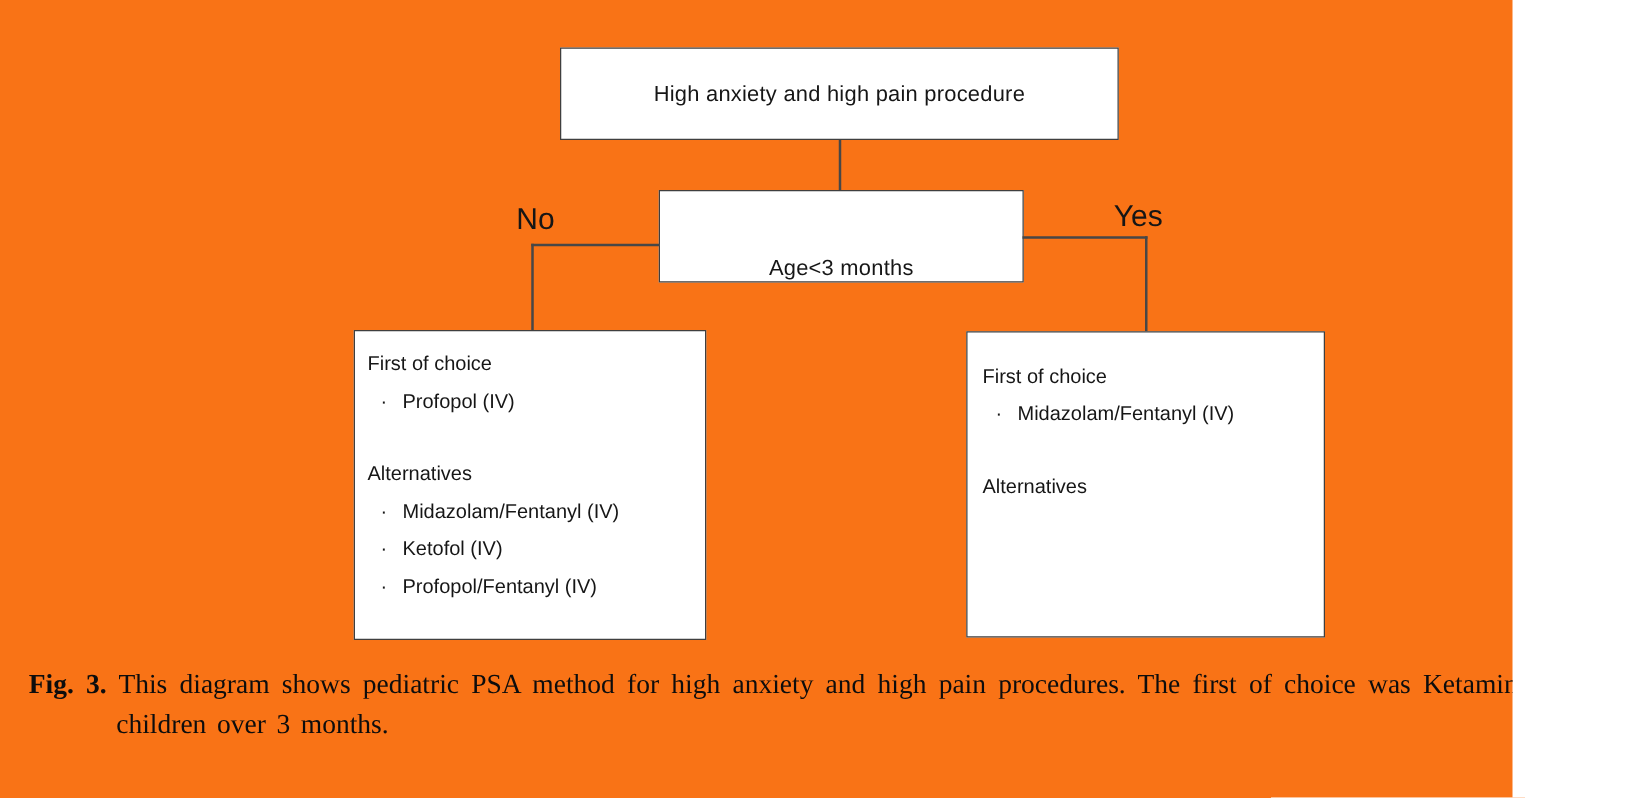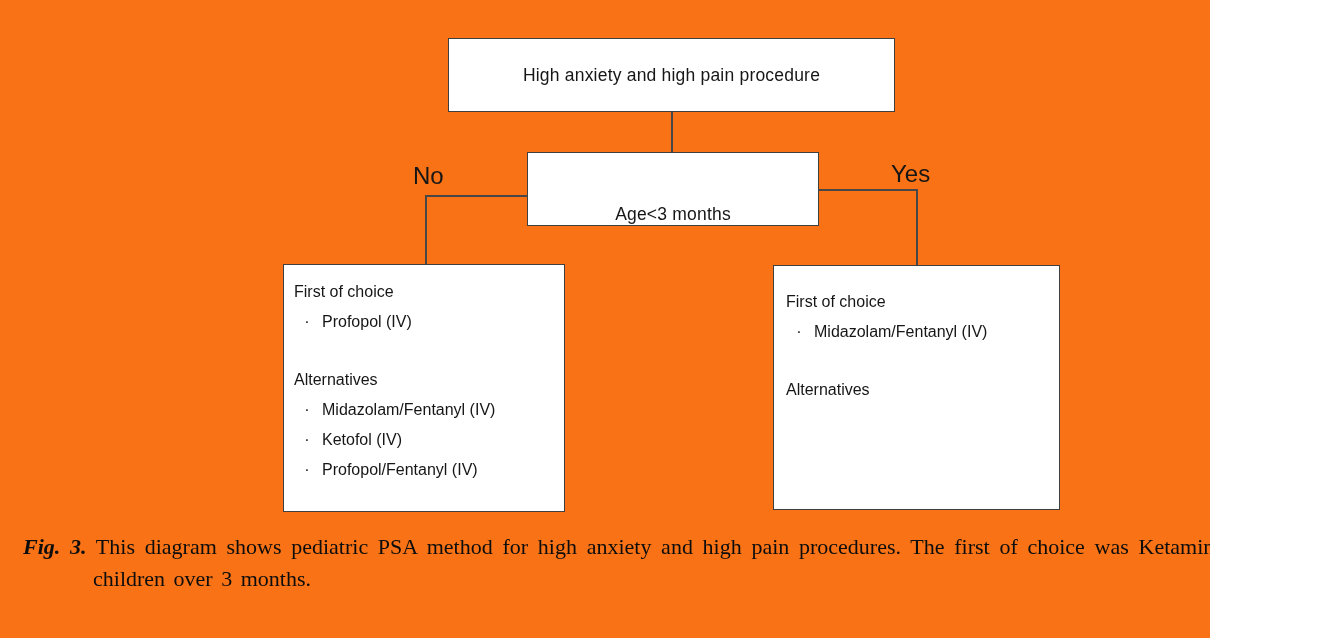--- a/index.html
+++ b/index.html
@@ -49,21 +49,21 @@
     line-height: 31.5px;
     color: #0d0d0d;
   }
   .cap-main {
     margin: 0;
     text-align: justify;
     padding-left: 70px;
     text-indent: -70px;
     word-spacing: 3px;
   }
-  .cap-fig { font-weight: bold; font-style: italic; }
+  .cap-fig { font-weight: bold; }
   .cap-abbr { margin: 0; padding-left: 70px; }
 </style>
 </head>
 <body>
 
 <div class="stage">
 
   <div class="box centered" style="left:448px; top:38px; width:447px; height:74px;">
     <span class="node-label">High anxiety and high pain procedure</span>
   </div>

